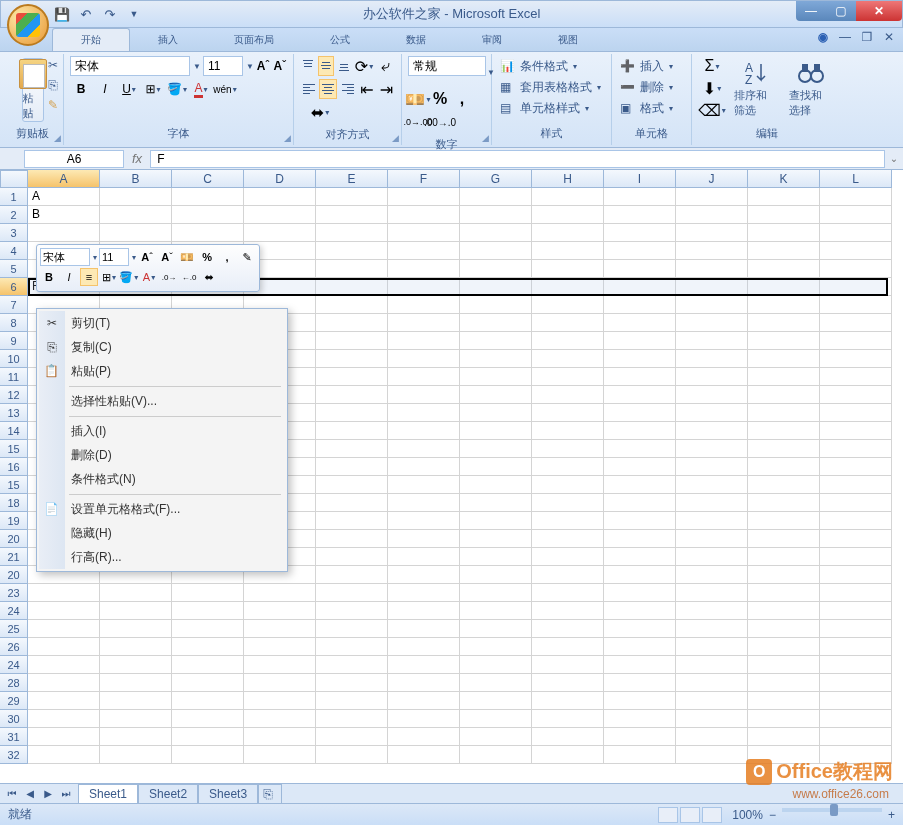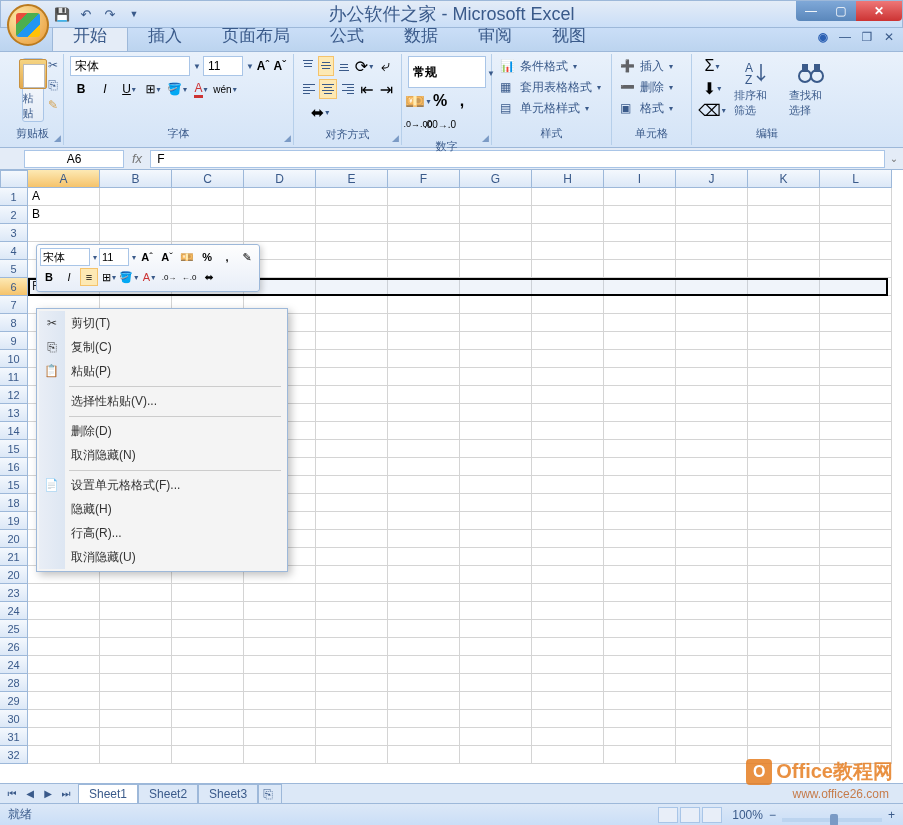--- a/index.html
+++ b/index.html
@@ -4,30 +4,30 @@
   <style>
     * { margin: 0; padding: 0; box-sizing: border-box; font-family: "Microsoft YaHei", "SimSun", sans-serif; }
     body { width: 903px; height: 825px; background: #fff; overflow: hidden; position: relative; }
     
     
     .titlebar { height: 28px; background: linear-gradient(#e4ecf7, #cadef7); display: flex; align-items: center; border: 1px solid #9db8d9; position: relative; }
     .office-btn { width: 42px; height: 42px; position: absolute; left: 6px; top: 3px; z-index: 10; background: radial-gradient(circle at 30% 30%, #fde9a9, #e89733); border-radius: 50%; border: 2px solid #bb7b1f; display: flex; align-items: center; justify-content: center; }
     .office-btn-inner { width: 24px; height: 24px; background: linear-gradient(135deg, #e94c3d 0 25%, #4caf50 25% 50%, #2196f3 50% 75%, #ffc107 75% 100%); border-radius: 3px; }
     .qat { margin-left: 52px; display: flex; align-items: center; gap: 6px; }
     .qat-icon { width: 18px; height: 18px; display: flex; align-items: center; justify-content: center; font-size: 13px; color: #3a5a8a; }
-    .title-text { position: absolute; left: 50%; transform: translateX(-50%); color: #3a5a8a; font-size: 18px; text-align: right; }
+    .title-text { position: absolute; left: 50%; transform: translateX(-50%); color: #3a5a8a; font-size: 13px; text-align: right; }
     .win-controls { position: absolute; right: 0; top: 0; display: flex; }
     .win-btn { width: 30px; height: 20px; display: flex; align-items: center; justify-content: center; font-size: 12px; color: #fff; }
     .win-min { background: linear-gradient(#7fa8d8, #5a87bb); border-radius: 0 0 0 4px; }
     .win-max { background: linear-gradient(#7fa8d8, #5a87bb); }
     .win-close { background: linear-gradient(#e77, #c33); width: 46px; border-radius: 0 0 4px 0; font-weight: bold; }
     
     
     .ribbon-tabs { height: 24px; background: linear-gradient(#cadef7, #bcd4ef); display: flex; padding-left: 52px; align-items: flex-end; border-bottom: 1px solid #9db8d9; }
-    .tab { padding: 4px 20px; font-size: 17px; color: #3a5a8a; cursor: pointer; }
+    .tab { padding: 4px 28px; font-size: 10px; color: #3a5a8a; cursor: pointer; }
     .tab.active { background: #e4ecf7; border: 1px solid #9db8d9; border-bottom: none; border-radius: 3px 3px 0 0; }
     .doc-controls { position: absolute; right: 6px; top: 30px; display: flex; gap: 6px; font-size: 12px; color: #3a5a8a; }
     .doc-controls span { width: 16px; text-align: center; cursor: pointer; }
     .help-icon { color: #2a5fb3; font-weight: bold; }
     
     
     .ribbon { height: 96px; background: linear-gradient(#e9f1fb, #d4e4f7); display: flex; border-bottom: 1px solid #9db8d9; padding: 2px; }
     .group { border-right: 1px solid #b6cfea; padding: 2px 6px; display: flex; flex-direction: column; justify-content: space-between; position: relative; }
     .group-label { text-align: center; font-size: 11px; color: #3a5a8a; padding: 2px 0; margin-top: auto; }
     .group-corner { position: absolute; bottom: 2px; right: 2px; font-size: 9px; color: #7a9ac5; cursor: pointer; }
@@ -49,21 +49,21 @@
     .dropdown-arrow { font-size: 8px; color: #3a5a8a; margin-left: 1px; }
     
     
     .align-group { width: 108px; }
     .align-row { display: flex; gap: 2px; margin-bottom: 3px; }
     .align-btn { width: 20px; height: 20px; border: 1px solid transparent; display: flex; align-items: center; justify-content: center; cursor: pointer; }
     .align-btn.sel { border-color: #f5c36b; background: #fde9b4; }
     
     
     .number-group { width: 90px; }
-    .num-format { width: 78px; height: 32px; border: 1px solid #a9c5e7; background: #fff; font-size: 12px; padding: 0 4px; margin-bottom: 3px; font-weight: bold; }
+    .num-format { width: 78px; height: 20px; border: 1px solid #a9c5e7; background: #fff; font-size: 12px; padding: 0 4px; margin-bottom: 13px; }
     
     
     .styles-group { width: 120px; }
     .style-item { display: flex; align-items: center; gap: 4px; font-size: 12px; color: #3a5a8a; padding: 2px; cursor: pointer; }
     .style-icon { width: 16px; height: 16px; }
     
     
     .cells-group { width: 80px; }
     
     
@@ -118,21 +118,21 @@
     .sheet-tab { padding: 2px 10px; font-size: 12px; background: #fff; border: 1px solid #9db8d9; border-bottom: none; cursor: pointer; color: #3a5a8a; }
     .sheet-tab.active { background: #fff; font-weight: normal; }
     .sheet-tab.inactive { background: #dce8f7; }
     
     
     .status-bar { position: absolute; bottom: 0; left: 0; right: 0; height: 22px; background: linear-gradient(#dce8f7, #cadef7); display: flex; align-items: center; padding: 0 8px; border-top: 1px solid #9db8d9; font-size: 12px; color: #3a5a8a; }
     .status-text { flex: 0 0 auto; }
     .status-spacer { flex: 1; }
     .view-btns { display: flex; gap: 2px; margin-right: 10px; }
     .view-btn { width: 20px; height: 16px; border: 1px solid #a9c5e7; background: #e8eef8; cursor: pointer; }
-    .zoom { display: flex; align-items: flex-end; gap: 6px; }
+    .zoom { display: flex; align-items: flex-start; gap: 6px; }
     .zoom-slider { width: 100px; height: 4px; background: #bcd4ef; position: relative; }
     .zoom-thumb { position: absolute; left: 48px; top: -4px; width: 8px; height: 12px; background: #7a9ac5; border-radius: 2px; }
     
     
     .watermark { position: absolute; right: 10px; bottom: 40px; font-size: 20px; font-weight: bold; color: #e67e22; opacity: 0.85; display: flex; align-items: center; gap: 4px; }
     .watermark-sub { position: absolute; right: 14px; bottom: 24px; font-size: 12px; color: #c06020; opacity: 0.8; }
     .wm-icon { width: 26px; height: 26px; background: #e67e22; border-radius: 4px; display: flex; align-items: center; justify-content: center; color: #fff; font-size: 16px; }
     
     svg { display: block; }
   </style>
@@ -931,38 +931,38 @@
   <div class="menu-item">
       <span class="menu-icon">📋</span>
       <span>粘贴(P)</span>
     </div>
   <div class="menu-sep"></div>
   <div class="menu-item">
       <span>选择性粘贴(V)...</span>
     </div>
   <div class="menu-sep"></div>
   <div class="menu-item">
+      <span>插入(I)</span>
+    </div>
+  <div class="menu-item">
       <span>删除(D)</span>
     </div>
   <div class="menu-item">
-      <span>取消隐藏(N)</span>
+      <span>条件格式(N)</span>
     </div>
   <div class="menu-sep"></div>
   <div class="menu-item">
       <span class="menu-icon">📄</span>
       <span>设置单元格格式(F)...</span>
     </div>
   <div class="menu-item">
       <span>隐藏(H)</span>
     </div>
   <div class="menu-item">
       <span>行高(R)...</span>
-    </div>
-  <div class="menu-item">
-      <span>取消隐藏(U)</span>
     </div>
 </div>
 
 <div class="sheet-area">
   <div class="sheet-nav">
     <span class="sheet-nav-btn">⏮</span>
     <span class="sheet-nav-btn">◀</span>
     <span class="sheet-nav-btn">▶</span>
     <span class="sheet-nav-btn">⏭</span>
   </div>

